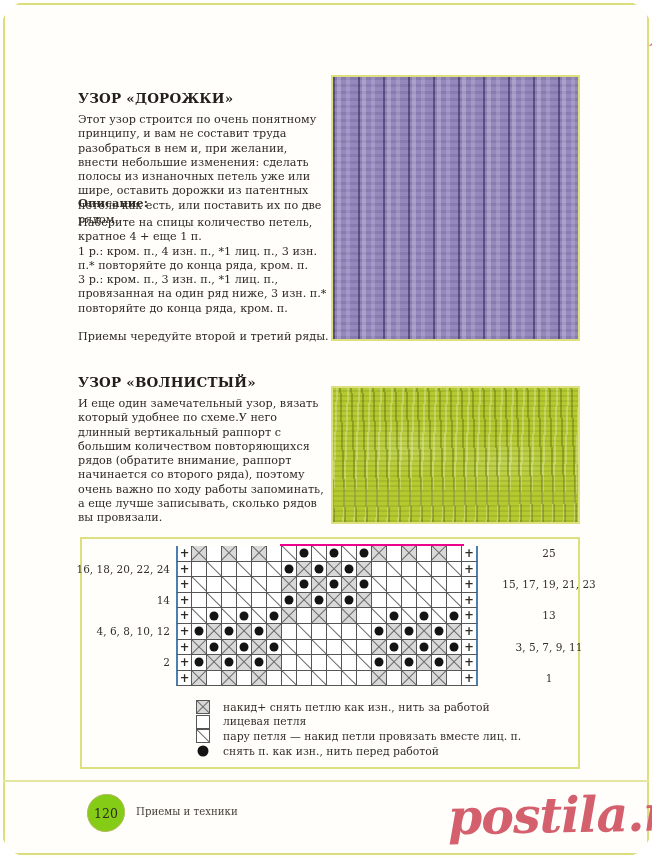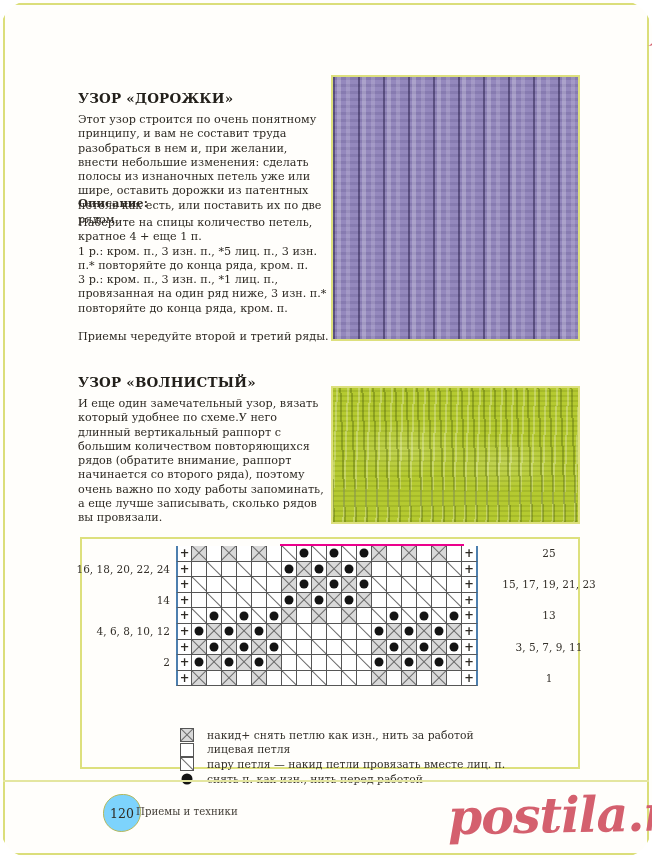--- a/index.html
+++ b/index.html
@@ -47,33 +47,33 @@
   .d135{transform:translate(-50%,-50%) rotate(-45deg);}
   .dot{position:absolute;left:50%;top:50%;width:9px;height:9px;border-radius:50%;
        background:#141414;transform:translate(-50%,-50%);}
   #repeat-box{position:absolute;left:104px;top:-2px;width:184px;height:129px;
               border:3px solid #ec008c;box-sizing:border-box;pointer-events:none;}
   .rowlabel{position:absolute;height:15.6px;line-height:15.6px;font-size:10.5px;color:#34302a;}
   .rowlabel.left{left:58px;width:112px;text-align:right;}
   .rowlabel.right{left:484px;width:130px;text-align:center;}
 
   
-  #legend{position:absolute;left:180px;top:700px;margin-top:28px;}
+  #legend{position:absolute;left:196px;top:700px;}
   .leg-item{display:flex;align-items:center;height:14.6px;margin-bottom:0px;}
   .leg-sym{width:14px;height:14px;box-sizing:border-box;border:1px solid #565656;
            position:relative;overflow:hidden;background:#fff;margin-right:13px;flex:0 0 auto;}
   .leg-sym.xbox{background:#d9d9d9;}
   .leg-sym.nobox{border:none;background:transparent;}
   .leg-sym .dot{width:11px;height:11px;}
   .leg-text{font-size:10.8px;color:#34302a;white-space:nowrap;}
 
   
   #footer-line{position:absolute;left:3px;right:3px;top:780px;height:2px;background:#e4e6a0;}
-  #page-circle{position:absolute;left:103px;top:794px;width:36px;height:36px;border-radius:50% 46% 52% 48%;
-               background:#7dd3fc;border:1px solid #b4b75c;display:flex;align-items:center;justify-content:center;
+  #page-circle{position:absolute;left:87px;top:794px;width:36px;height:36px;border-radius:50% 46% 52% 48%;
+               background:#84cc16;border:1px solid #b4b75c;display:flex;align-items:center;justify-content:center;
                font-size:12.5px;color:#2f2b22;}
   #footer-section{position:absolute;left:136px;top:806px;font-size:10.2px;color:#46413a;}
   #watermark{position:absolute;left:448px;top:786px;font-size:49px;font-style:italic;font-weight:bold;
              color:#d4606e;letter-spacing:-1px;transform:rotate(-1deg);white-space:nowrap;}
   #corner-mark{position:absolute;left:643px;top:22px;width:12px;height:24px;
                border-right:4px solid #d4606e;border-radius:0 10px 10px 0;transform:rotate(8deg);}
 </style>
 </head>
 <body>
 
@@ -81,21 +81,21 @@
   <div id="frame"></div>
   <div id="corner-mark"></div>
 
   <div class="col" style="top:90px;">
     <h2 class="title">УЗОР «ДОРОЖКИ»</h2>
     <p class="body">Этот узор строится по очень понятному принципу, и вам не составит труда разобраться в нем и, при желании, внести небольшие изменения: сделать полосы из изнаночных петель уже или шире, оставить дорожки из патентных петель как есть, или поставить их по две рядом.</p>
   </div>
   <div class="col" style="top:196px;">
     <div class="desc-label">Описание:</div>
     <p class="instr">Наберите на спицы количество петель, кратное 4 + еще 1 п.</p>
-    <p class="instr">1 р.: кром. п., 3 изн. п., *5 лиц. п., 3 изн. п.* повторяйте до конца ряда, кром. п.</p>
+    <p class="instr">1 р.: кром. п., 4 изн. п., *1 лиц. п., 3 изн. п.* повторяйте до конца ряда, кром. п.</p>
     <p class="instr">3 р.: кром. п., 3 изн. п., *1 лиц. п., провязанная на один ряд ниже, 3 изн. п.* повторяйте до конца ряда, кром. п.</p>
     <p class="instr" style="margin-top:14px;">Приемы чередуйте второй и третий ряды.</p>
   </div>
   <div class="photo" id="photo-purple"></div>
 
   <div class="col" style="top:374px;">
     <h2 class="title">УЗОР «ВОЛНИСТЫЙ»</h2>
     <p class="body">И еще один замечательный узор, вязать который удобнее по схеме.У него длинный вертикальный раппорт с большим количеством повторяющихся рядов (обратите внимание, раппорт начинается со второго ряда), поэтому очень важно по ходу работы запоминать, а еще лучше записывать, сколько рядов вы провязали.</p>
   </div>
   <div class="photo" id="photo-green"></div>

